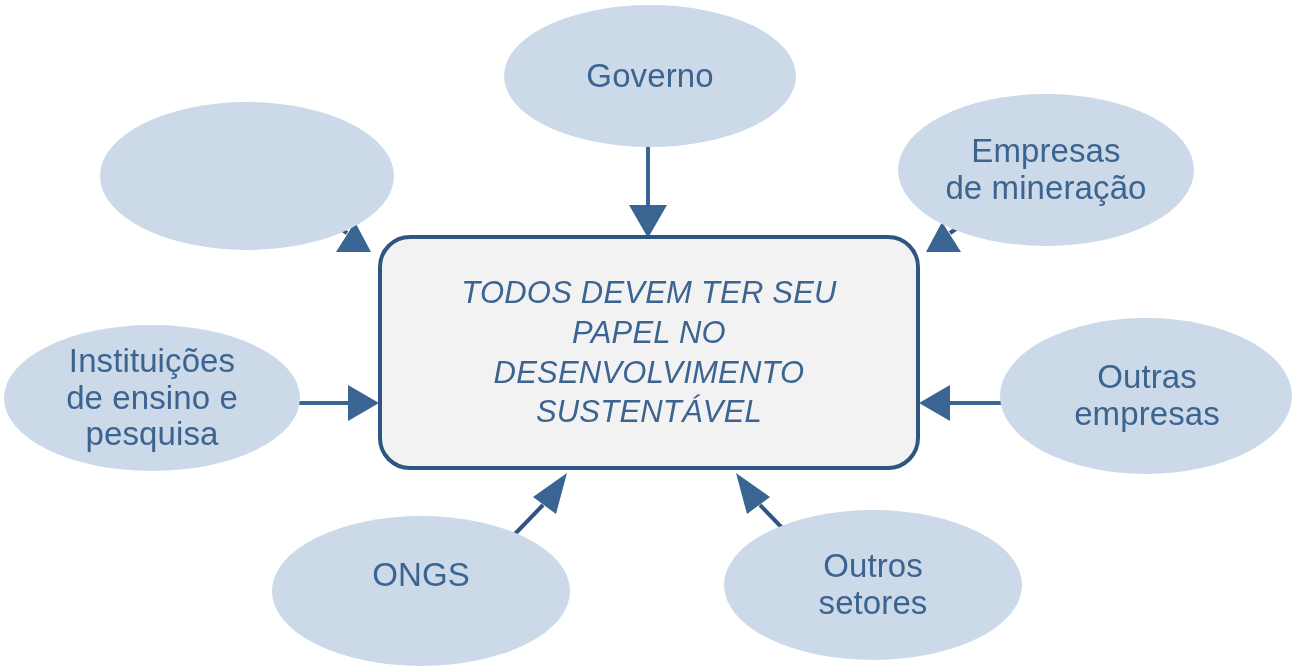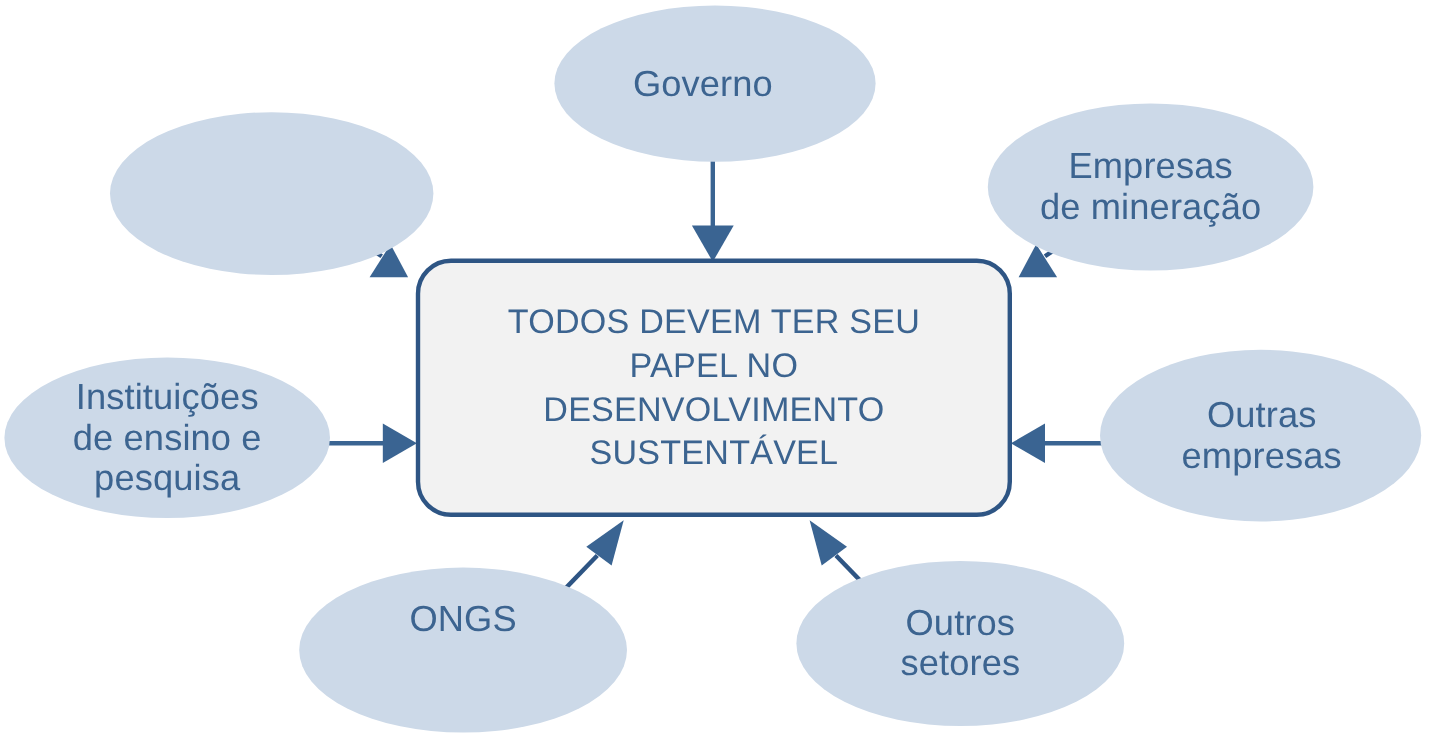--- a/index.html
+++ b/index.html
@@ -98,36 +98,36 @@
       <ellipse cx="1046" cy="170" rx="148" ry="76" fill="#ccd9e8"></ellipse>
       <ellipse cx="152" cy="398" rx="148" ry="73" fill="#ccd9e8"></ellipse>
       <ellipse cx="1146" cy="396" rx="146" ry="78" fill="#ccd9e8"></ellipse>
       <ellipse cx="421" cy="591" rx="149" ry="75" fill="#ccd9e8"></ellipse>
       <ellipse cx="873" cy="585" rx="149" ry="75" fill="#ccd9e8"></ellipse>
     </g>
 
     <rect x="380" y="237" width="538" height="231" rx="30" ry="30" fill="#f2f2f2" stroke="#2e5584" stroke-width="4"></rect>
   </svg>
 
-  <div class="node-label ellipse-label" style="left:493px; top:41px; width:292px; height:70px;">Governo</div>
+  <div class="node-label ellipse-label" style="left:504px; top:41px; width:292px; height:70px;">Governo</div>
 
 
   <div class="node-label ellipse-label" style="left:900px; top:122px; width:292px; height:96px;">Empresas
 de mineração</div>
 
   <div class="node-label ellipse-label" style="left:1002px; top:348px; width:290px; height:96px;">Outras
 empresas</div>
 
   <div class="node-label ellipse-label" style="left:6px; top:340px; width:292px; height:116px;">Instituições
 de ensino e
 pesquisa</div>
 
-  <div class="node-label ellipse-label" style="left:273px; top:528px; width:296px; height:70px;text-align:center;">ONGS</div>
+  <div class="node-label ellipse-label" style="left:273px; top:540px; width:296px; height:70px;text-align:center;">ONGS</div>
 
   <div class="node-label ellipse-label" style="left:725px; top:537px; width:296px; height:96px;">Outros
 setores</div>
 
-  <div class="node-label center-label" style="left:386px; top:252px; width:526px; height:201px;">TODOS DEVEM TER SEU
+  <div class="node-label center-label" style="left:386px; top:252px; width:526px; height:201px;font-style:italic;">TODOS DEVEM TER SEU
 PAPEL NO
 DESENVOLVIMENTO
 SUSTENTÁVEL</div>
 
 </div>
 
 </body></html>

